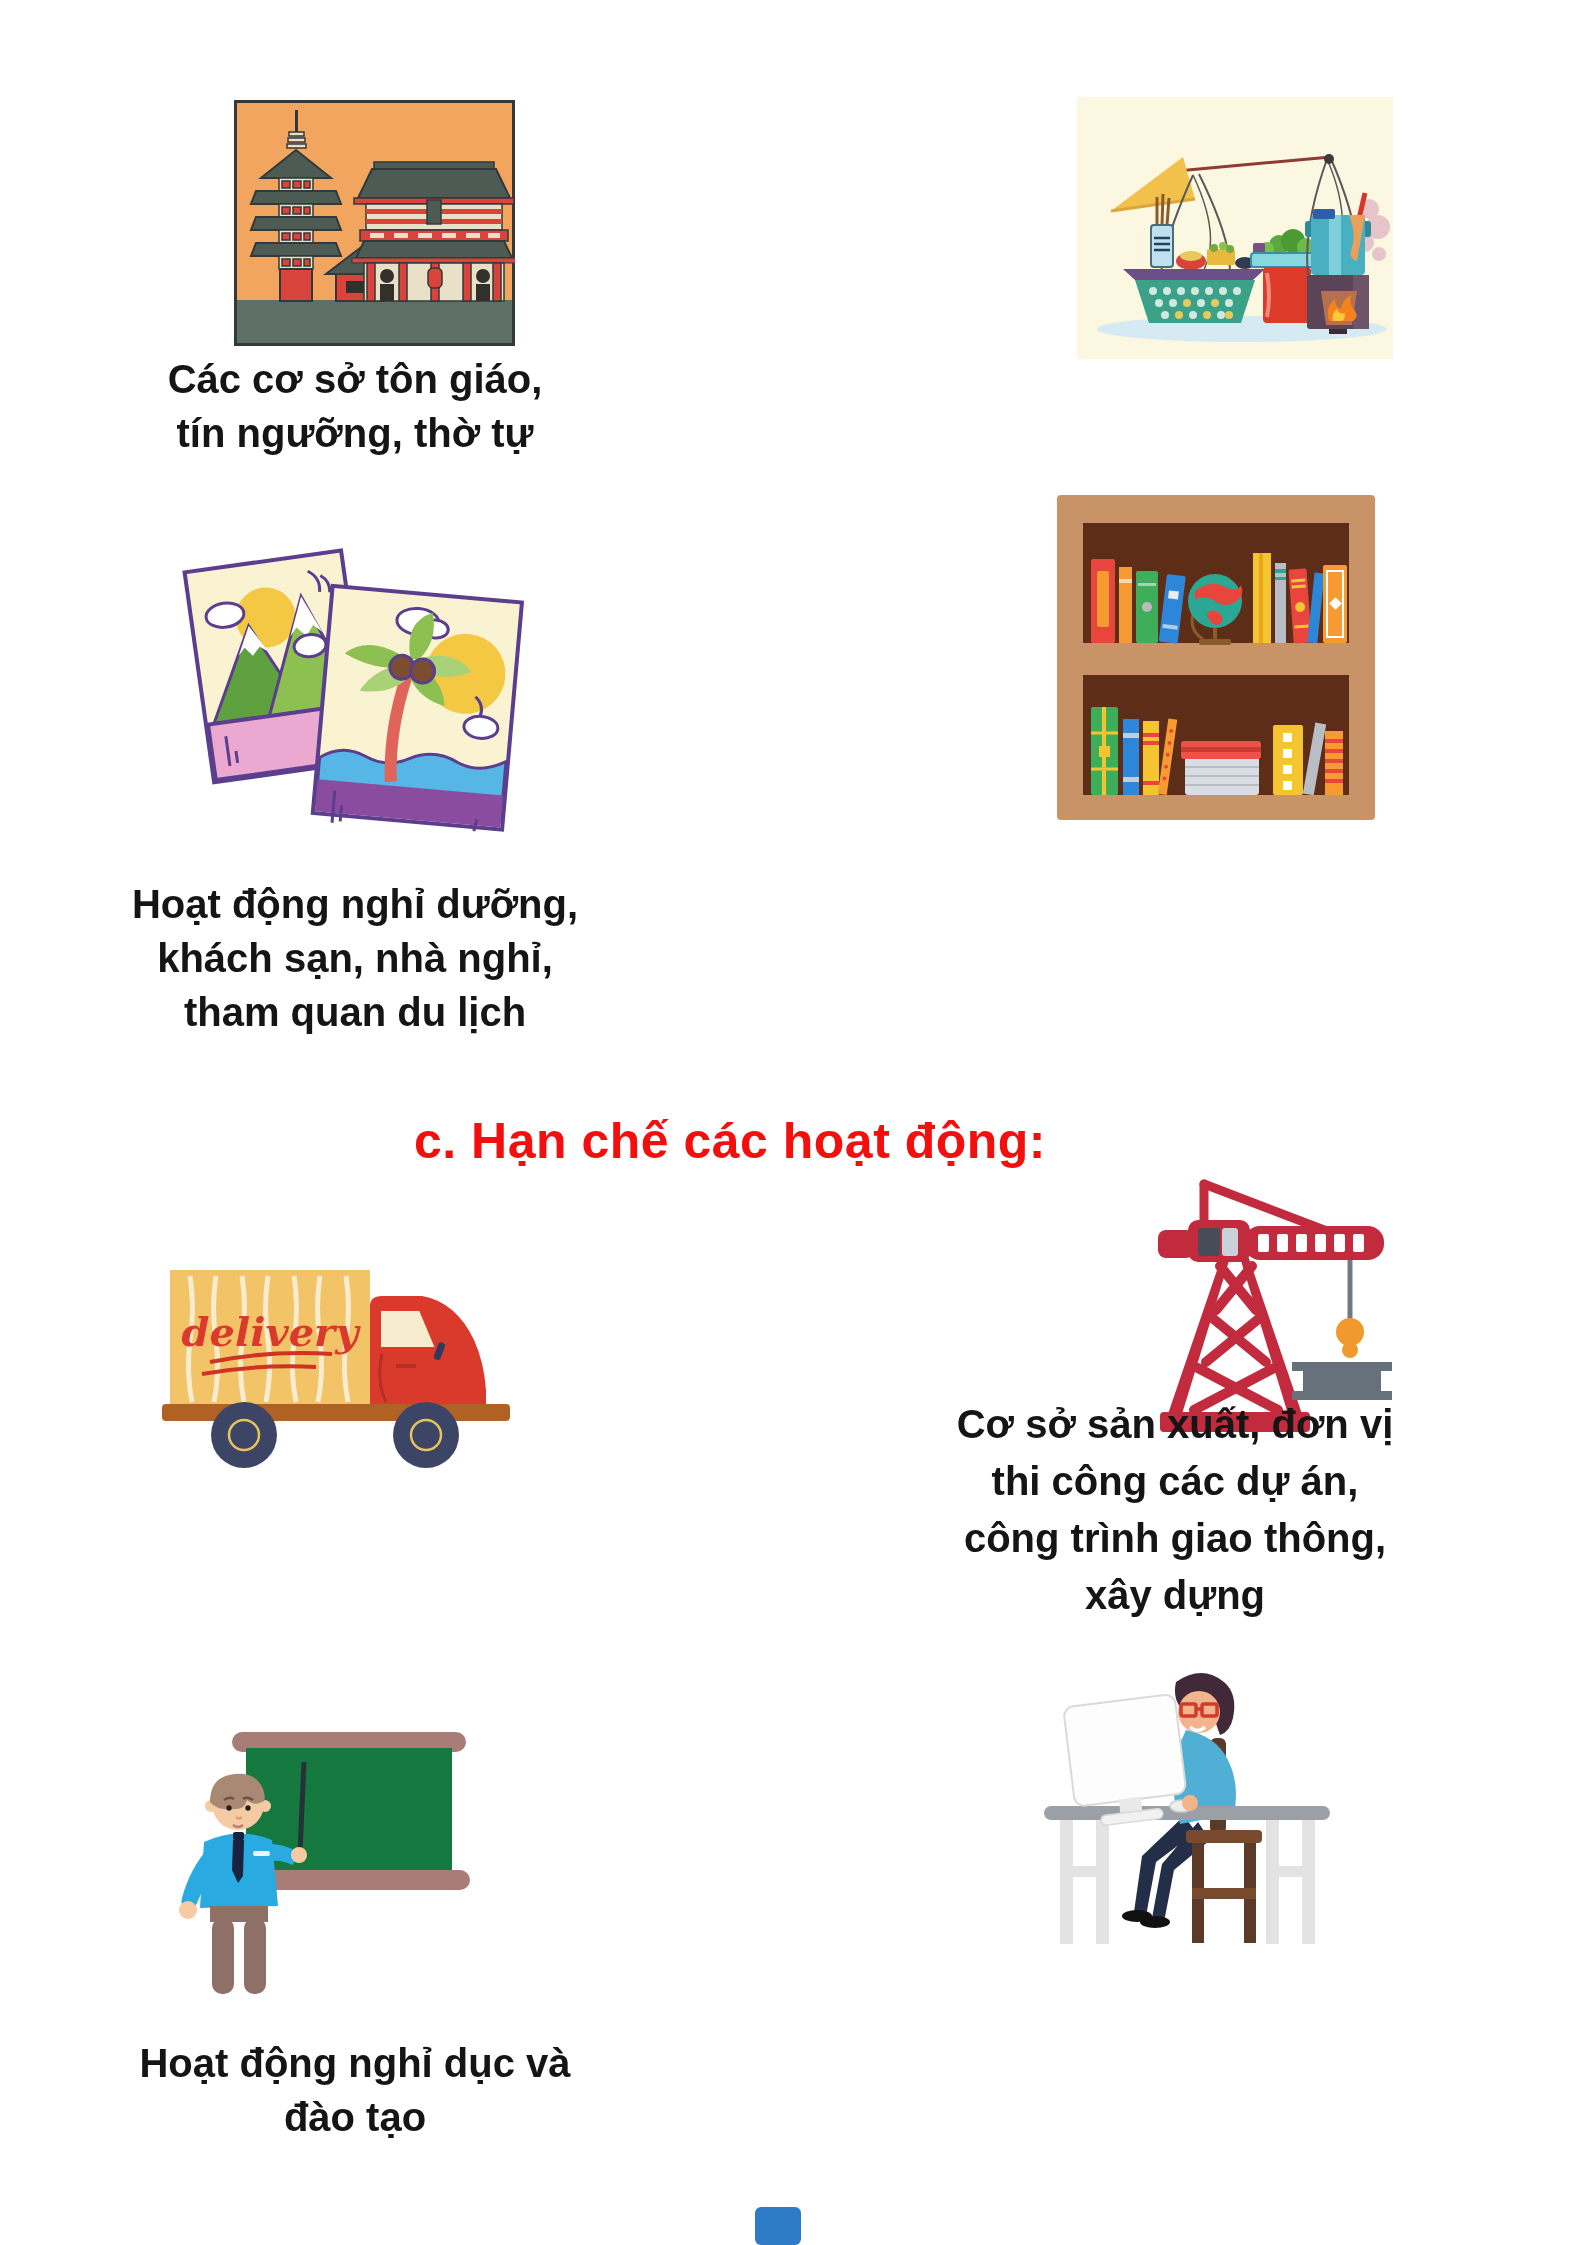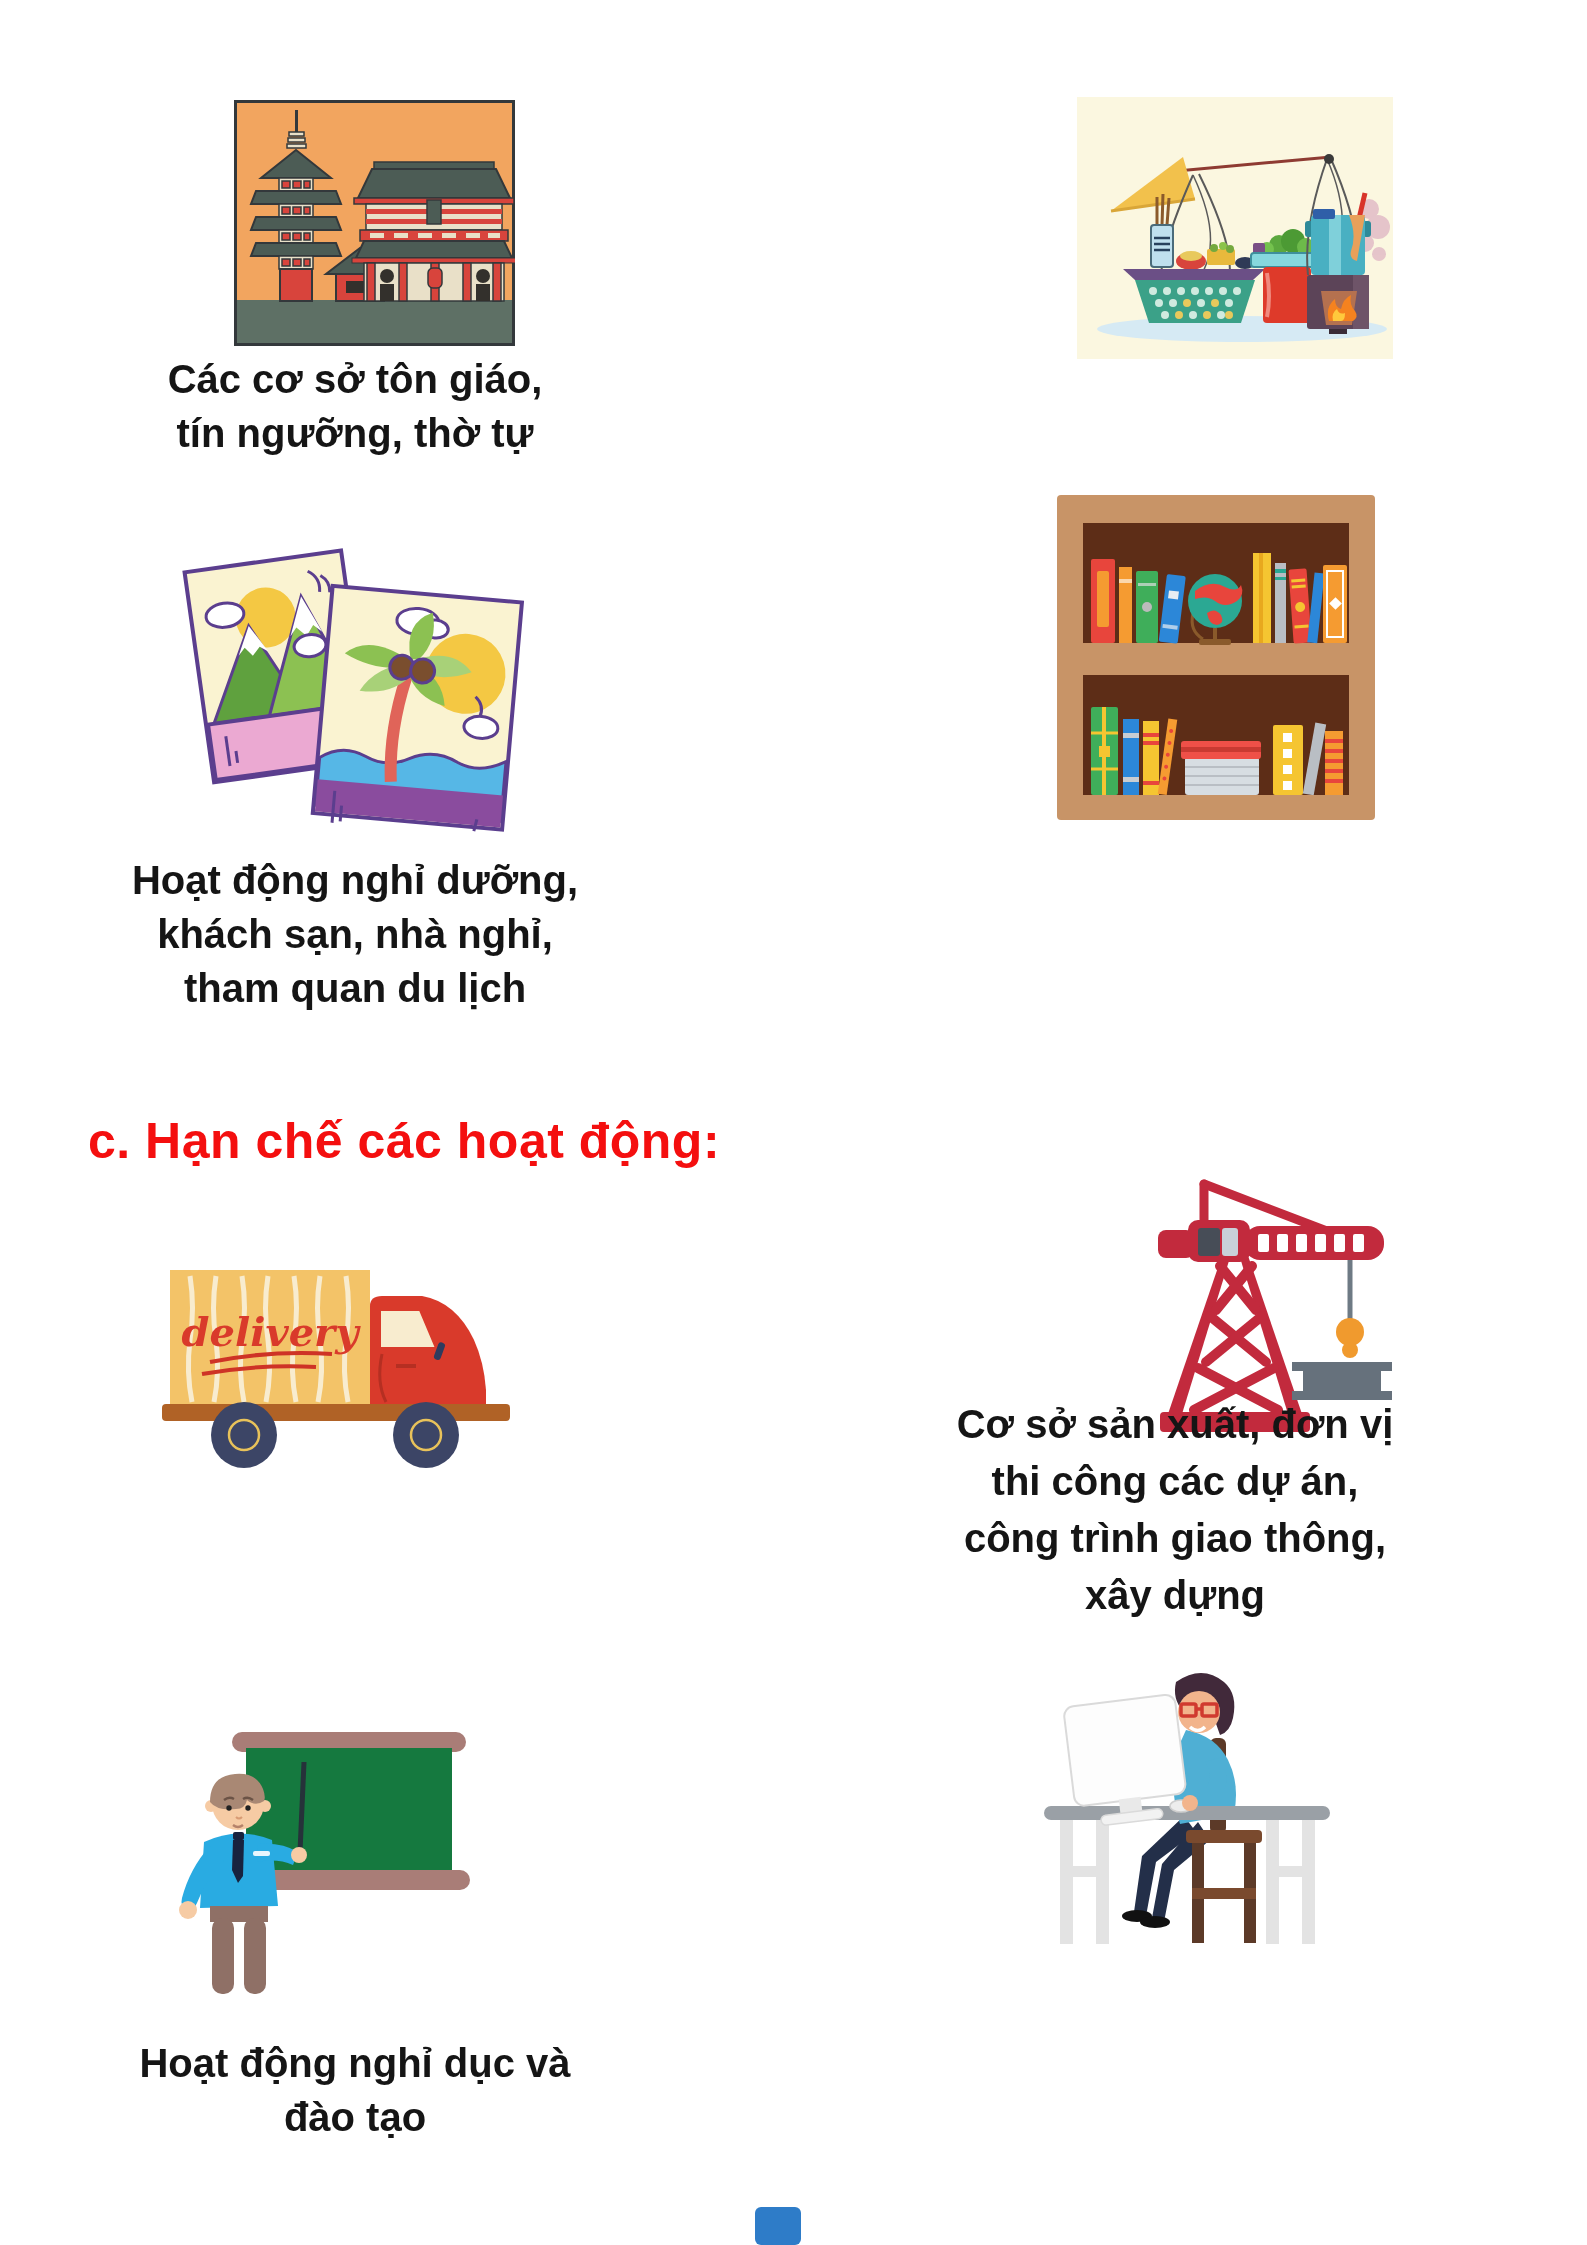--- a/index.html
+++ b/index.html
@@ -12,21 +12,21 @@
   .art { position:absolute;text-align:right; }
   .art svg { display:block; width:100%; height:100%; }
   .caption {
     position:absolute; font-weight:bold; color:#151515;
     text-align:center; white-space:pre-line;
   }
   .cap-l { left:55px;  width:600px; font-size:40px; line-height:54px; }
   .cap-r { left:845px; width:660px; font-size:40px; line-height:57px; }
   .heading {
     position:absolute; left:88px; top:1112px; width:1284px;
-    text-align:left; font-weight:bold; font-size:50px;
+    text-align:center; font-weight:bold; font-size:50px;
     color:#F40F0F; letter-spacing:0.5px;
   }
   .blue-chip {
     position:absolute; left:755px; top:2207px; width:46px; height:38px;
     background:#2E7CC8; border-radius:6px;
   }
 </style>
 </head>
 <body>
 
@@ -241,21 +241,21 @@
         <circle cx="228" cy="147" r="12" fill="#7A4E2E" stroke="#5B3E8E" stroke-width="3"></circle>
         <circle cx="249" cy="149" r="12" fill="#7A4E2E" stroke="#5B3E8E" stroke-width="3"></circle>
         <path d="M304,170 q10,8 6,20" stroke="#5B3E8E" stroke-width="3" fill="none"></path>
         <ellipse cx="312" cy="200" rx="17" ry="11" fill="#fff" stroke="#5B3E8E" stroke-width="3"></ellipse>
         <line x1="172" y1="276" x2="172" y2="308" stroke="#5B3E8E" stroke-width="3"></line>
         <line x1="180" y1="290" x2="180" y2="306" stroke="#5B3E8E" stroke-width="3"></line>
         <line x1="316" y1="292" x2="314" y2="304" stroke="#5B3E8E" stroke-width="3"></line>
       </g>
     </svg>
   </div>
-  <p class="caption cap-l" style="top:853px">Hoạt động nghỉ dưỡng,
+  <p class="caption cap-l" style="top:877px">Hoạt động nghỉ dưỡng,
 khách sạn, nhà nghỉ,
 tham quan du lịch</p>
 
   <div class="art" style="left:1057px;top:495px;width:318px;height:325px">
     <svg viewBox="0 0 318 325" xmlns="http://www.w3.org/2000/svg">
       <rect width="318" height="325" rx="4" fill="#C89467"></rect>
       <rect x="26" y="28" width="266" height="120" fill="#5D2D17"></rect>
       <rect x="26" y="180" width="266" height="120" fill="#5D2D17"></rect>
 
       <rect x="34" y="64" width="24" height="84" rx="2" fill="#E8453C"></rect>

